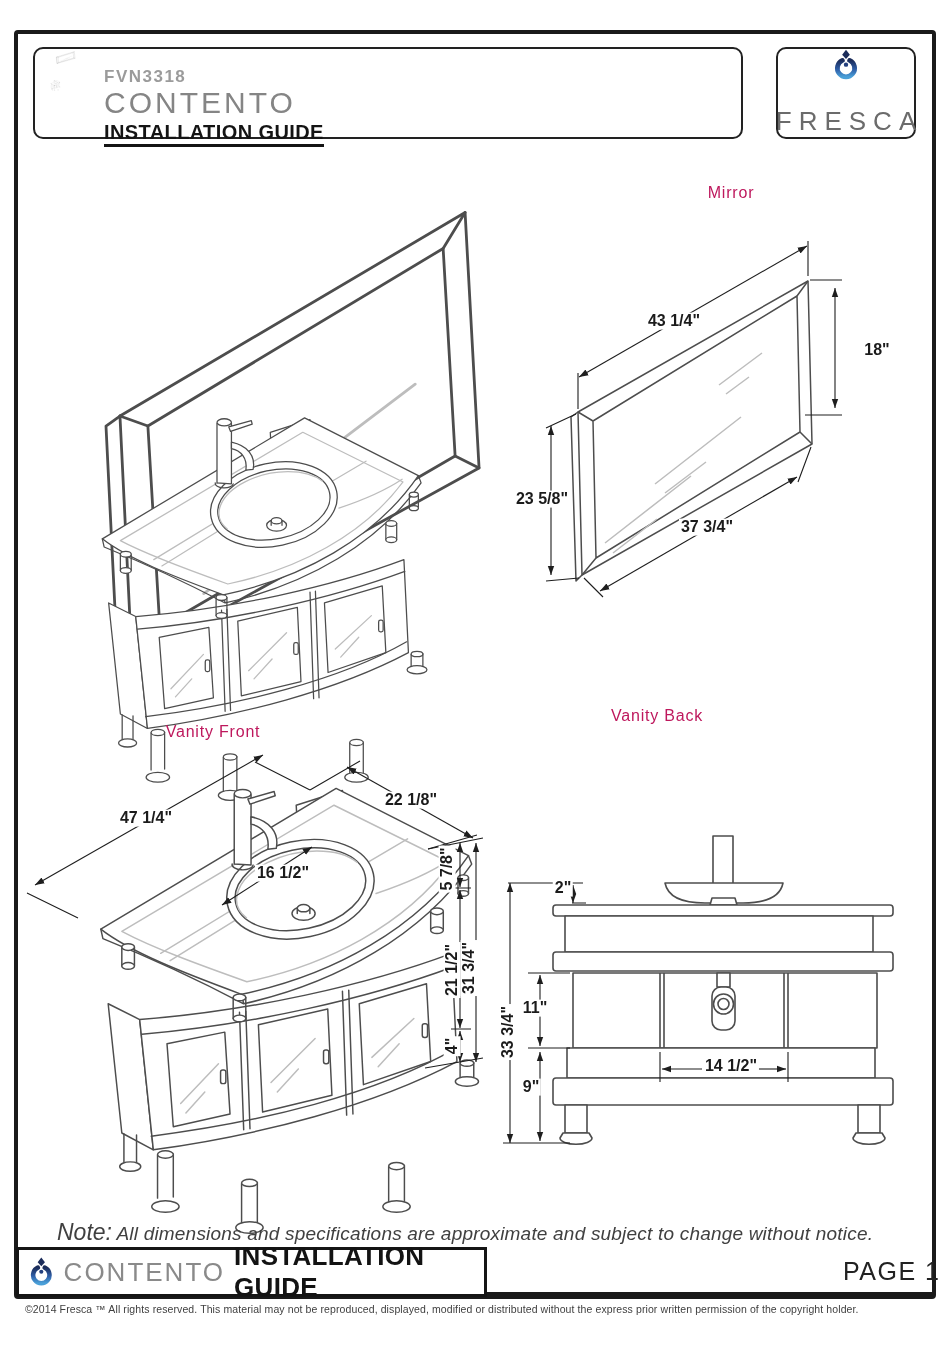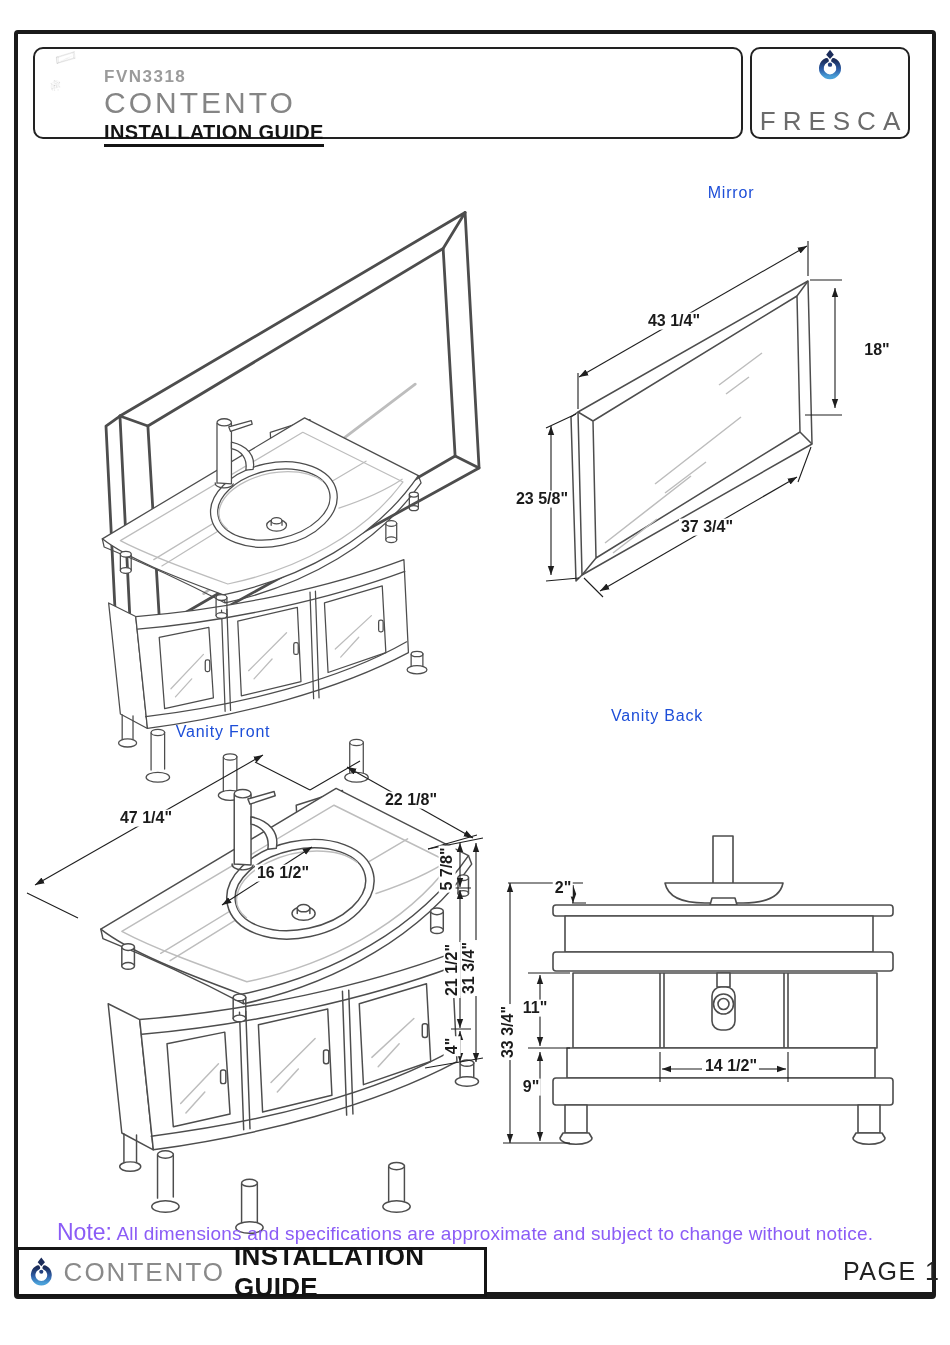--- a/index.html
+++ b/index.html
@@ -2,35 +2,35 @@
 <html><head>
 <meta charset="utf-8">
 <style>
   html,body{margin:0;padding:0;background:#ffffff;}
   .page{position:relative;width:950px;height:1345px;background:#fff;
         font-family:"Liberation Sans",sans-serif;overflow:hidden;}
   .frame{position:absolute;left:14px;top:30px;width:914px;height:1258px;
          border:4px solid #1a1a1a;border-bottom-width:7px;border-radius:4px;}
   .hbox{position:absolute;border:2px solid #222;border-radius:10px;background:#fff;box-sizing:border-box;}
   #hbox1{left:33px;top:47px;width:710px;height:92px;}
-  #hbox2{left:750px;top:47px;width:160px;height:92px;display:flex;flex-direction:column;align-items:center;justify-content:center;gap:22px;}
+  #hbox2{left:776px;top:47px;width:140px;height:92px;display:flex;flex-direction:column;align-items:center;justify-content:center;gap:22px;}
   .thumb{position:absolute;left:44px;top:49px;}
   .htext{position:absolute;left:104px;top:51px;line-height:1;margin-top:17px;}
   .model{font-size:17px;font-weight:bold;color:#9b9b9b;letter-spacing:1.5px;}
   .collection{font-size:30px;color:#858585;letter-spacing:3px;margin-top:3px;font-weight:400;}
   .doctitle{display:inline-block;font-size:20px;font-weight:800;color:#141414;letter-spacing:.4px;
             border-bottom:3px solid #141414;padding-bottom:2px;margin-top:4px;}
   .fresca-text{font-size:26px;letter-spacing:7px;color:#6b6b6b;margin-top:3px;margin-left:7px;}
   svg.draw{position:absolute;overflow:visible;}
-  .dtitle{position:absolute;transform:translate(-50%,-50%);font-size:16px;color:#1d4ed8;
+  .dtitle{position:absolute;transform:translate(-50%,-50%);font-size:16px;color:#be185d;
           letter-spacing:.8px;white-space:nowrap;}
   .dim{position:absolute;transform:translate(-50%,-50%);font-size:16px;font-weight:bold;color:#1b1b1b;
        background:#fff;padding:0 2px;white-space:nowrap;line-height:1.05;}
   .dim.vert{transform:translate(-50%,-50%) rotate(-90deg);}
-  .note{position:absolute;left:57px;top:1219px;color:#8b5cf6;white-space:nowrap;}
+  .note{position:absolute;left:57px;top:1219px;color:#404040;white-space:nowrap;font-style:italic;}
   .note .nlabel{font-size:23px;}
   .note .ntext{font-size:19px;letter-spacing:.2px;}
   .fbox{position:absolute;left:16px;top:1247px;width:456px;height:44px;border:3px solid #151515;background:#fff;
         display:flex;align-items:center;gap:9px;padding-left:9px;box-sizing:content-box;z-index:3;}
   .fcoll{font-size:26px;color:#8a8a8a;letter-spacing:2px;}
   .fdoc{font-size:26px;font-weight:800;color:#131313;letter-spacing:.3px;}
   .page1{position:absolute;left:843px;top:1257px;font-size:25px;color:#222;letter-spacing:1.5px;}
   .copyright{position:absolute;left:25px;top:1303px;font-size:10.5px;color:#3e3e3e;letter-spacing:.1px;white-space:nowrap;}
 </style>
 </head>
@@ -236,21 +236,21 @@
       <path d="M50,147 L50,218" marker-start="url(#arrD)" marker-end="url(#arrD)"></path>
       <path d="M38,145 L80,145 M38,220 L80,220"></path>
       <path d="M50,224 L50,313" marker-start="url(#arrD)" marker-end="url(#arrD)"></path>
       <path d="M172,241 L212,241" marker-start="url(#arrD)"></path>
       <path d="M266,241 L296,241" marker-end="url(#arrD)"></path>
       <path d="M170,224 L170,254 M298,224 L298,254"></path>
     </g>
   </svg>
 
   <span class="dtitle" style="left:731px;top:193px">Mirror</span>
-  <span class="dtitle" style="left:223px;top:732px">Vanity Front</span>
+  <span class="dtitle" style="left:213px;top:732px">Vanity Front</span>
   <span class="dtitle" style="left:657px;top:716px">Vanity Back</span>
 
   <span class="dim" style="left:674px;top:321px">43 1/4"</span>
   <span class="dim" style="left:877px;top:350px">18"</span>
   <span class="dim" style="left:542px;top:499px">23 5/8"</span>
   <span class="dim" style="left:707px;top:527px">37 3/4"</span>
 
   <span class="dim" style="left:146px;top:818px">47 1/4"</span>
   <span class="dim" style="left:411px;top:800px">22 1/8"</span>
   <span class="dim" style="left:283px;top:873px">16 1/2"</span>
@@ -271,14 +271,15 @@
   </div>
 
   <div class="fbox">
     <svg width="30" height="34" viewBox="0 0 44 50">
         <use href="#fresca-logo"></use>
       </svg>
     <span class="fcoll">CONTENTO</span>
     <span class="fdoc">INSTALLATION GUIDE</span>
   </div>
   <span class="page1">PAGE 1</span>
+  <div class="copyright">©2014 Fresca ™ All rights reserved.  This material may not be reproduced, displayed, modified or distributed without the express prior written permission of the copyright holder.</div>
 
 </div>
 
 </body></html>

